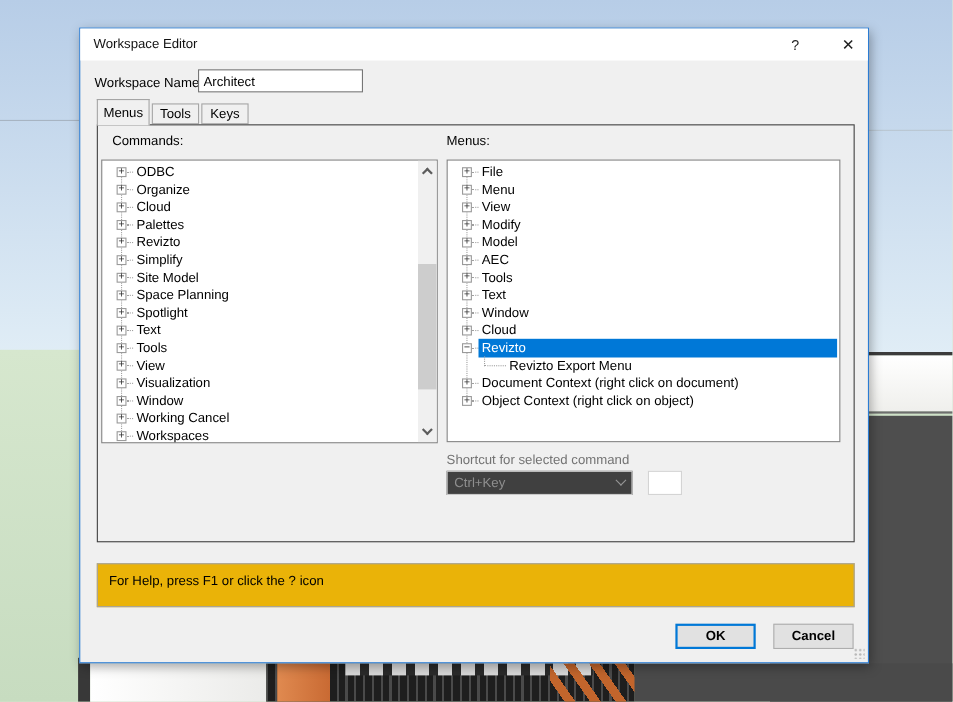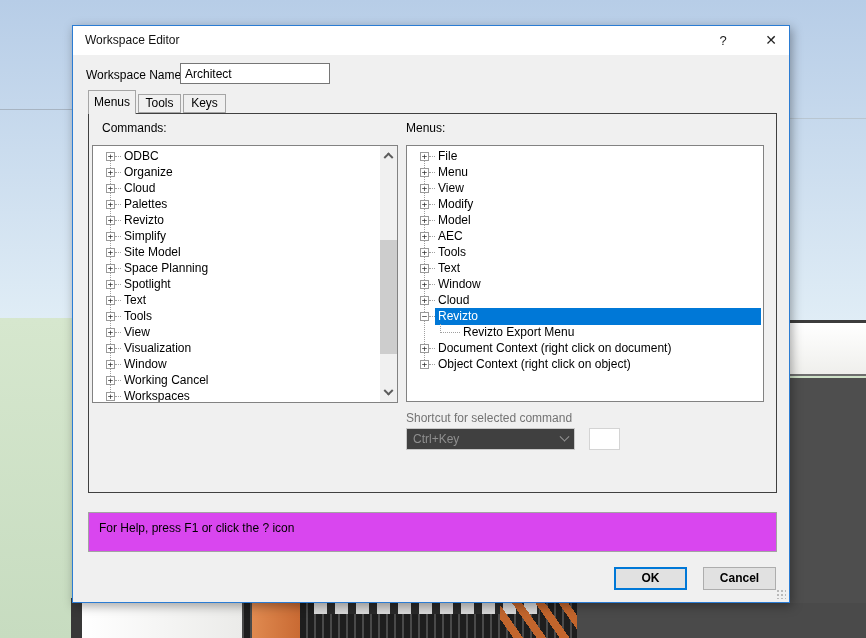--- a/index.html
+++ b/index.html
@@ -76,21 +76,21 @@
   .sc-label { left:317px; top:297px; color:#737373; }
   .sc-combo { left:317px; top:314px; width:169px; height:22px; background:#404040; border:1px solid #c8c8c8;
               display:flex; align-items:center; }
   .sc-combo .val { color:#8f8f8f; padding-left:6px; flex:1; }
   .sc-combo .cw { width:20px; display:flex; justify-content:center; }
   .chev-dd { width:7px; height:7px; border-left:1.5px solid #979797; border-top:1.5px solid #979797;
              transform:rotate(225deg) translate(2px,2px); }
   .sc-key { left:500px; top:314px; width:31px; height:22px; background:#fff; border:1px solid #d4d4d4;
             font-family:"Liberation Sans",sans-serif; font-size:12px; text-align:center; }
 
-  .helpbox { left:15px; top:486px; width:689px; height:40px; border:1px solid #a3a3a3; background:#d946ef; }
+  .helpbox { left:15px; top:486px; width:689px; height:40px; border:1px solid #a3a3a3; background:#eab308; }
   .helptext { left:10px; top:8px; }
 
   .btn { height:23px; width:73px; background:#e1e1e1; text-align:center; font-size:12px;
          font-family:"Liberation Sans",sans-serif; display:block; position:absolute;font-weight:bold; }
   .btn-ok { left:541px; top:541px; border:2px solid #0078d7; line-height:19px; }
   .btn-cancel { left:630px; top:541px; border:1px solid #adadad; line-height:21px; }
 
   .grip { right:3px; bottom:3px; width:10px; height:10px;
           background-image:radial-gradient(#b9b9b9 1px, rgba(0,0,0,0) 1.2px); background-size:4px 4px; }
 </style>

